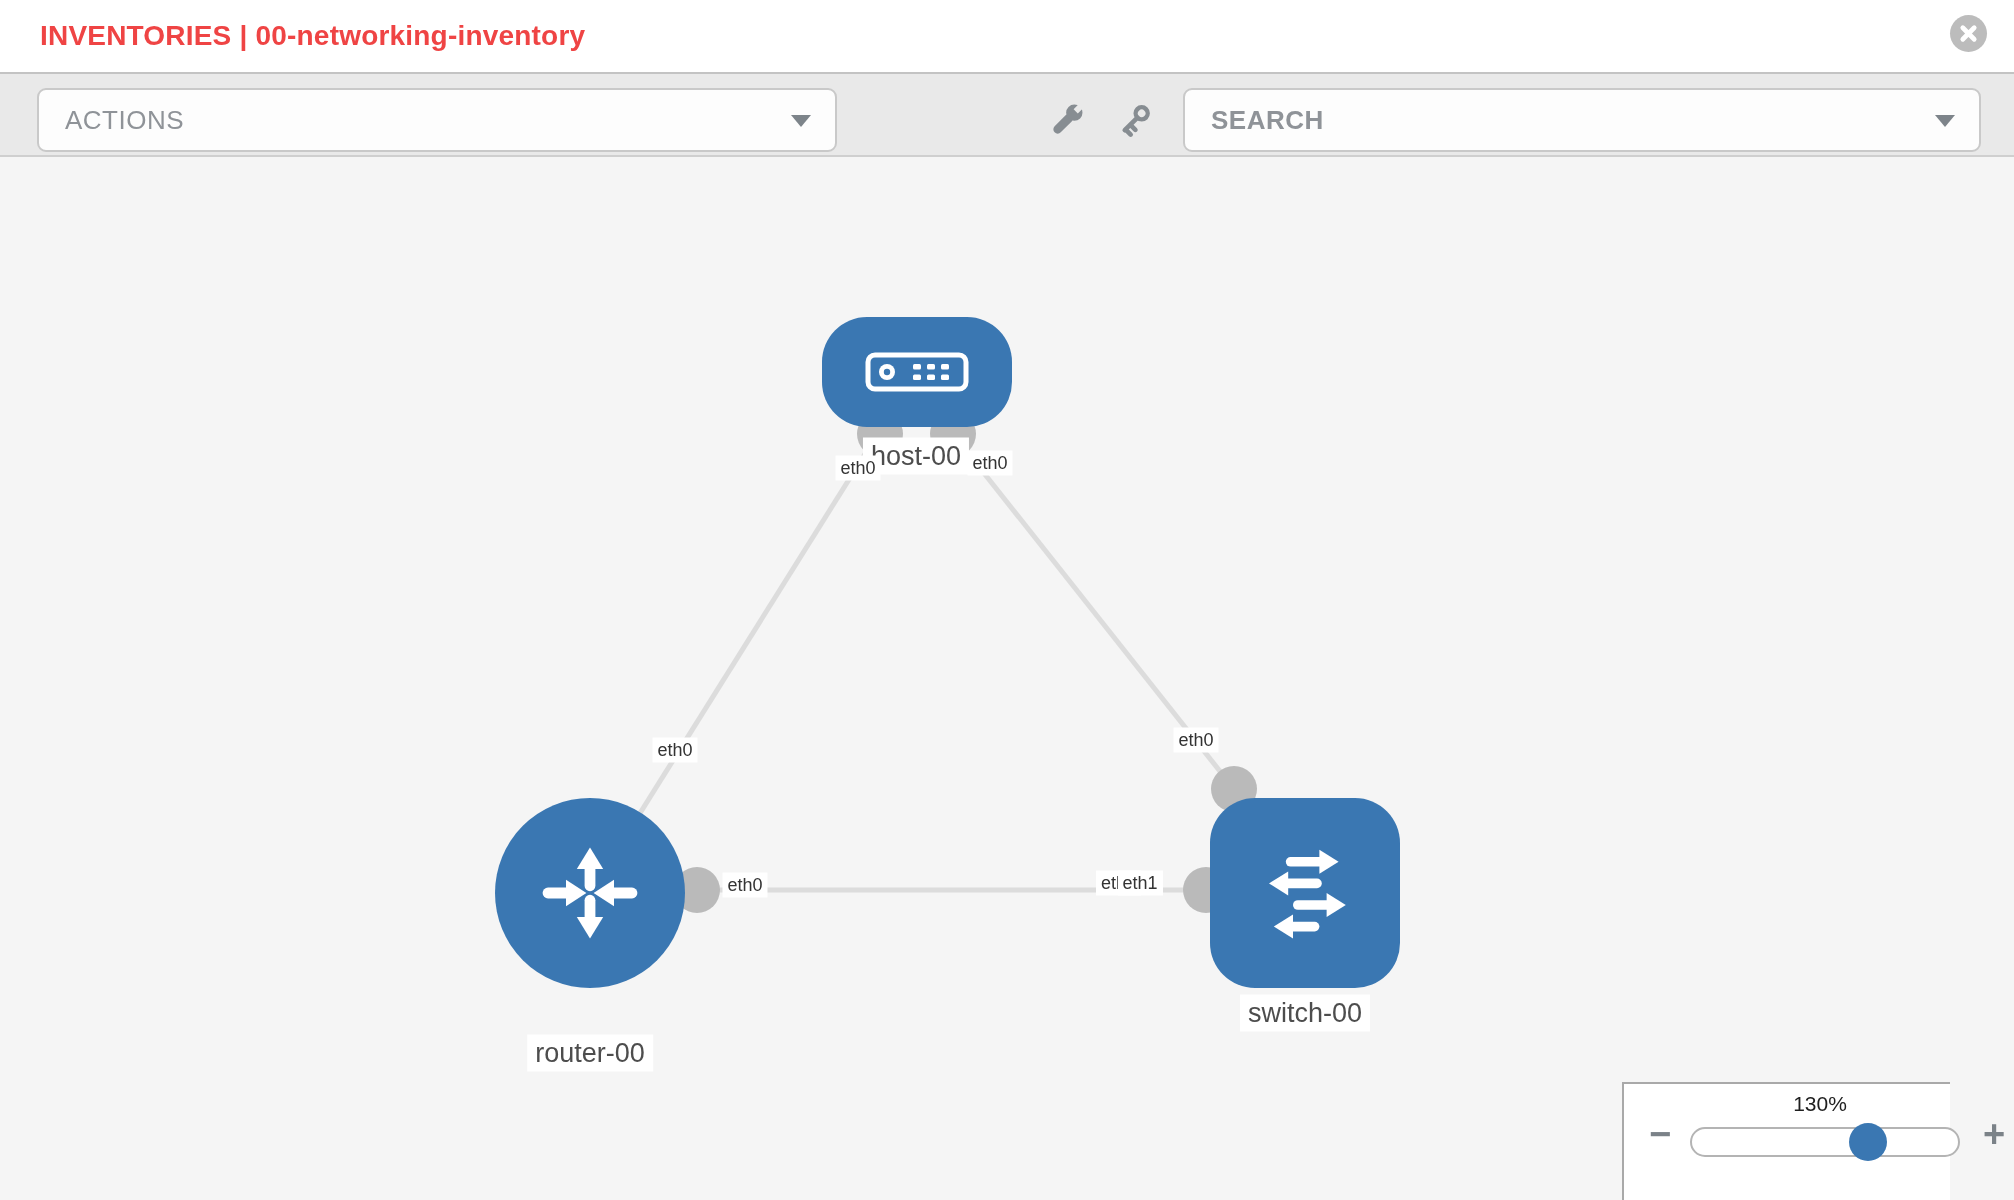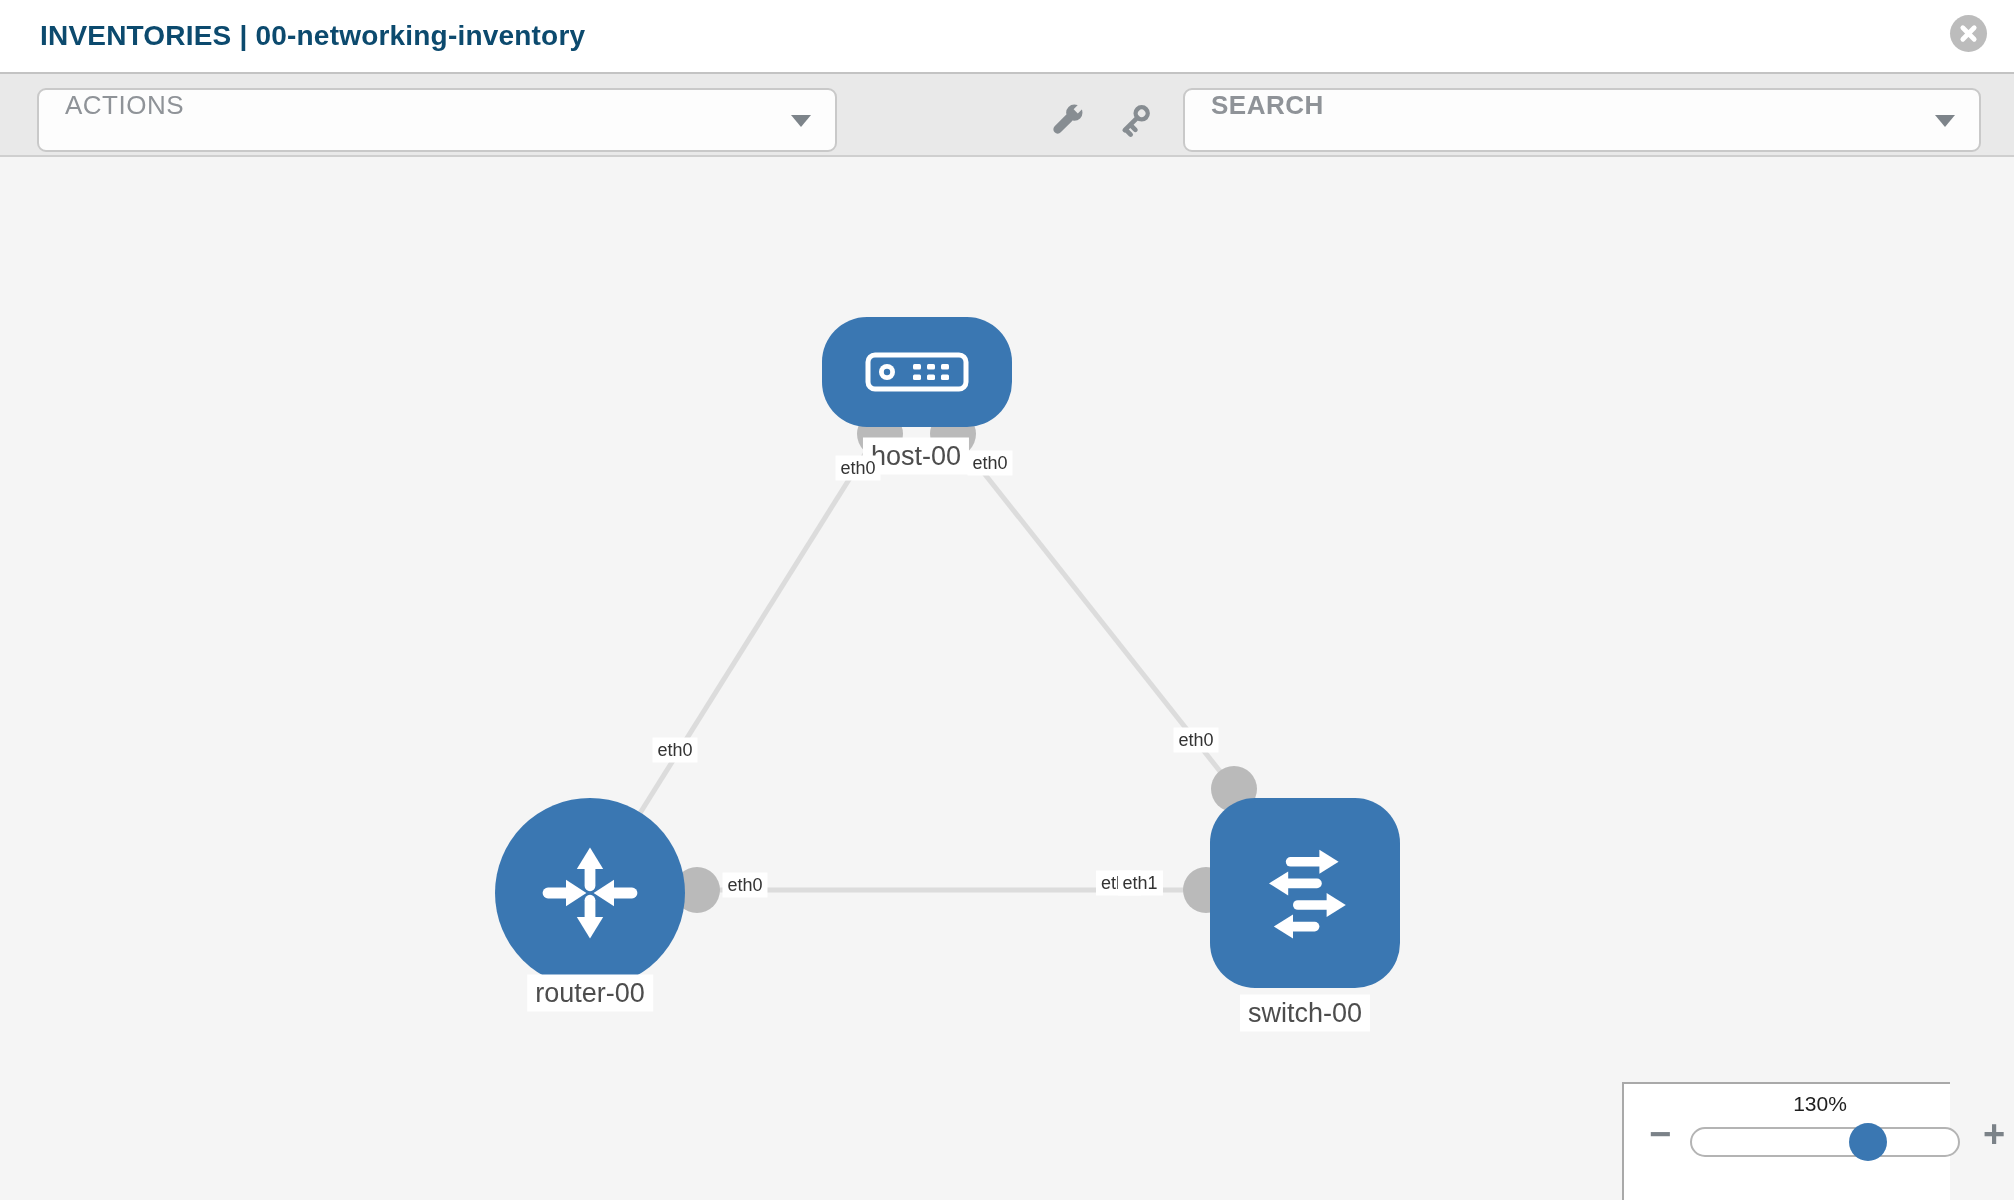--- a/index.html
+++ b/index.html
@@ -2,31 +2,31 @@
 <html><head>
 <meta charset="utf-8">
 <style>
   * { margin:0; padding:0; box-sizing:border-box; }
   html,body { width:2014px; height:1200px; overflow:hidden;
     font-family:"Liberation Sans","DejaVu Sans",sans-serif; background:#fff; }
 
   
   .header { position:absolute; left:0; top:0; width:2014px; height:72px; background:#fff; }
   .page-title { position:absolute; left:40px; top:0; line-height:72px;
-    font-size:28px; font-weight:bold; color:#0c4a6e; letter-spacing:.2px; }
+    font-size:28px; font-weight:bold; color:#ef4444; letter-spacing:.2px; }
   .close-btn { position:absolute; left:1950px; top:15px; width:37px; height:37px;
     border:none; border-radius:50%; background:#bcbcbc; cursor:pointer;
     display:flex; align-items:center; justify-content:center; }
 
   
   .toolbar { position:absolute; left:0; top:72px; width:2014px; height:85px;
     background:#e9e9e9; border-top:2px solid #c3c3c3; border-bottom:2px solid #cfcfcf; }
   .select { position:absolute; top:14px; height:64px; background:#fdfdfd;
     border:2px solid #c9c9c9; border-radius:9px; cursor:pointer;
-    display:flex; align-items:flex-start; padding:0 26px; }
+    display:flex; align-items:center; padding:0 26px; }
   .select .sel-label { font-size:26px; color:#8f9398; letter-spacing:.5px; }
   .select-actions { left:37px; width:800px; }
   .select-search { left:1183px; width:798px;font-weight:bold; }
   .caret { position:absolute; right:24px; top:50%; margin-top:-5px;
     width:0; height:0; border-left:10px solid transparent;
     border-right:10px solid transparent; border-top:12px solid #7d848a; }
   .tool-btn { position:absolute; top:23px; width:46px; height:46px; border:none;
     background:transparent; cursor:pointer; display:flex; align-items:center; justify-content:center; }
   .btn-wrench { left:1044px; }
   .btn-key   { left:1112px; }
@@ -165,21 +165,21 @@
         <polygon points="20,42 36,32 36,52" stroke="none"></polygon>
         <line x1="44" y1="60" x2="70" y2="60"></line>
         <polygon points="84,60 68,50 68,70" stroke="none"></polygon>
         <line x1="58" y1="78" x2="38" y2="78"></line>
         <polygon points="24,78 40,68 40,88" stroke="none"></polygon>
       </g>
     </svg>
   </div>
 
   <div class="node-label" style="left:916px; top:299px;">host-00</div>
-  <div class="node-label" style="left:590px; top:836px;">router-00</div>
+  <div class="node-label" style="left:590px; top:896px;">router-00</div>
   <div class="node-label" style="left:1305px; top:856px;">switch-00</div>
 
   <div class="iface-label" style="left:858px;  top:311px;">eth0</div>
   <div class="iface-label" style="left:675px;  top:593px;">eth0</div>
   <div class="iface-label" style="left:990px;  top:306px;">eth0</div>
   <div class="iface-label" style="left:1196px; top:583px;">eth0</div>
   <div class="iface-label" style="left:745px;  top:728px;">eth0</div>
   <div class="iface-pair" style="left:1096px; top:726px;">
     <span class="back">eth0</span>
     <span class="front">eth1</span>

